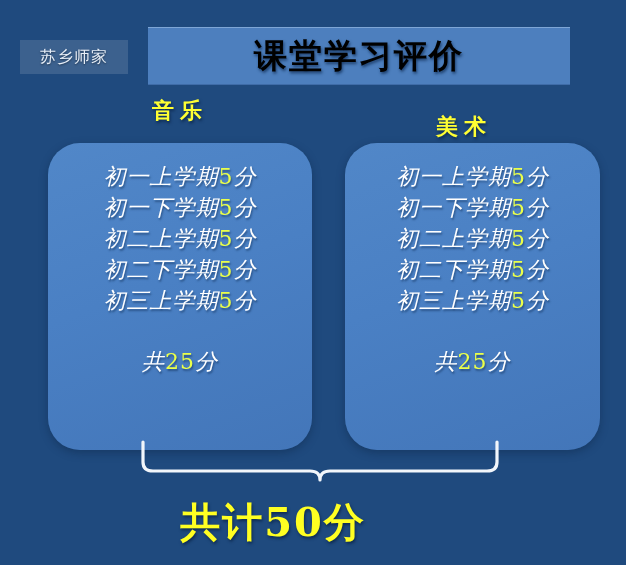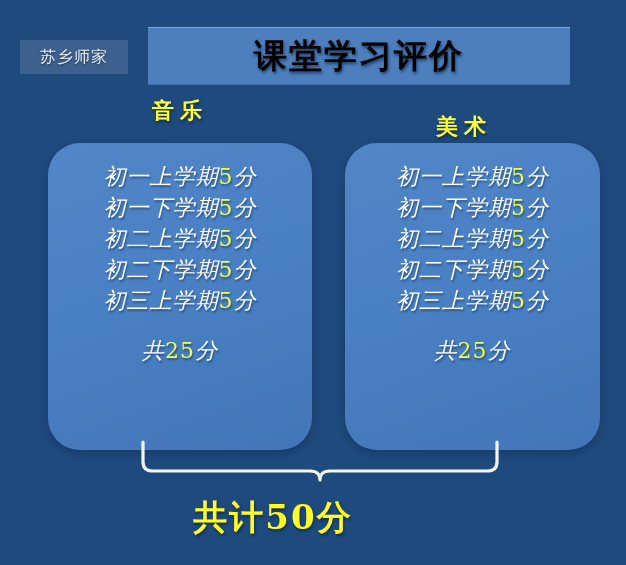--- a/index.html
+++ b/index.html
@@ -104,21 +104,21 @@
     text-align: center;
     letter-spacing: 1px;
     white-space: nowrap;
     text-shadow: 1px 2px 2px rgba(18, 50, 92, 0.6);
   }
   .score-row .pts {
     color: #eaff4a;
     font-style: normal;
   }
   .subtotal {
-    margin-top: 20px;
+    margin-top: 31px;
     font-family: "DejaVu Serif", serif;
     font-style: italic;
     font-size: 22px;
     color: #ffffff;
     text-align: center;
     letter-spacing: 1px;
     white-space: nowrap;
     text-shadow: 1px 2px 2px rgba(18, 50, 92, 0.6);
   }
   .subtotal .pts {
@@ -136,21 +136,21 @@
   }
 
   
   #grand-total {
     position: absolute;
     left: 0;
     top: 495px;
     width: 546px;
     text-align: center;
     font-family: "DejaVu Serif", serif;
-    font-size: 34px;
+    font-size: 40px;
     font-weight: bold;
     color: #ffff22;
     letter-spacing: 2px;
     white-space: nowrap;
     text-shadow: 1px 2px 3px rgba(10, 35, 70, 0.8);
   }
 </style>
 </head>
 <body>
 

